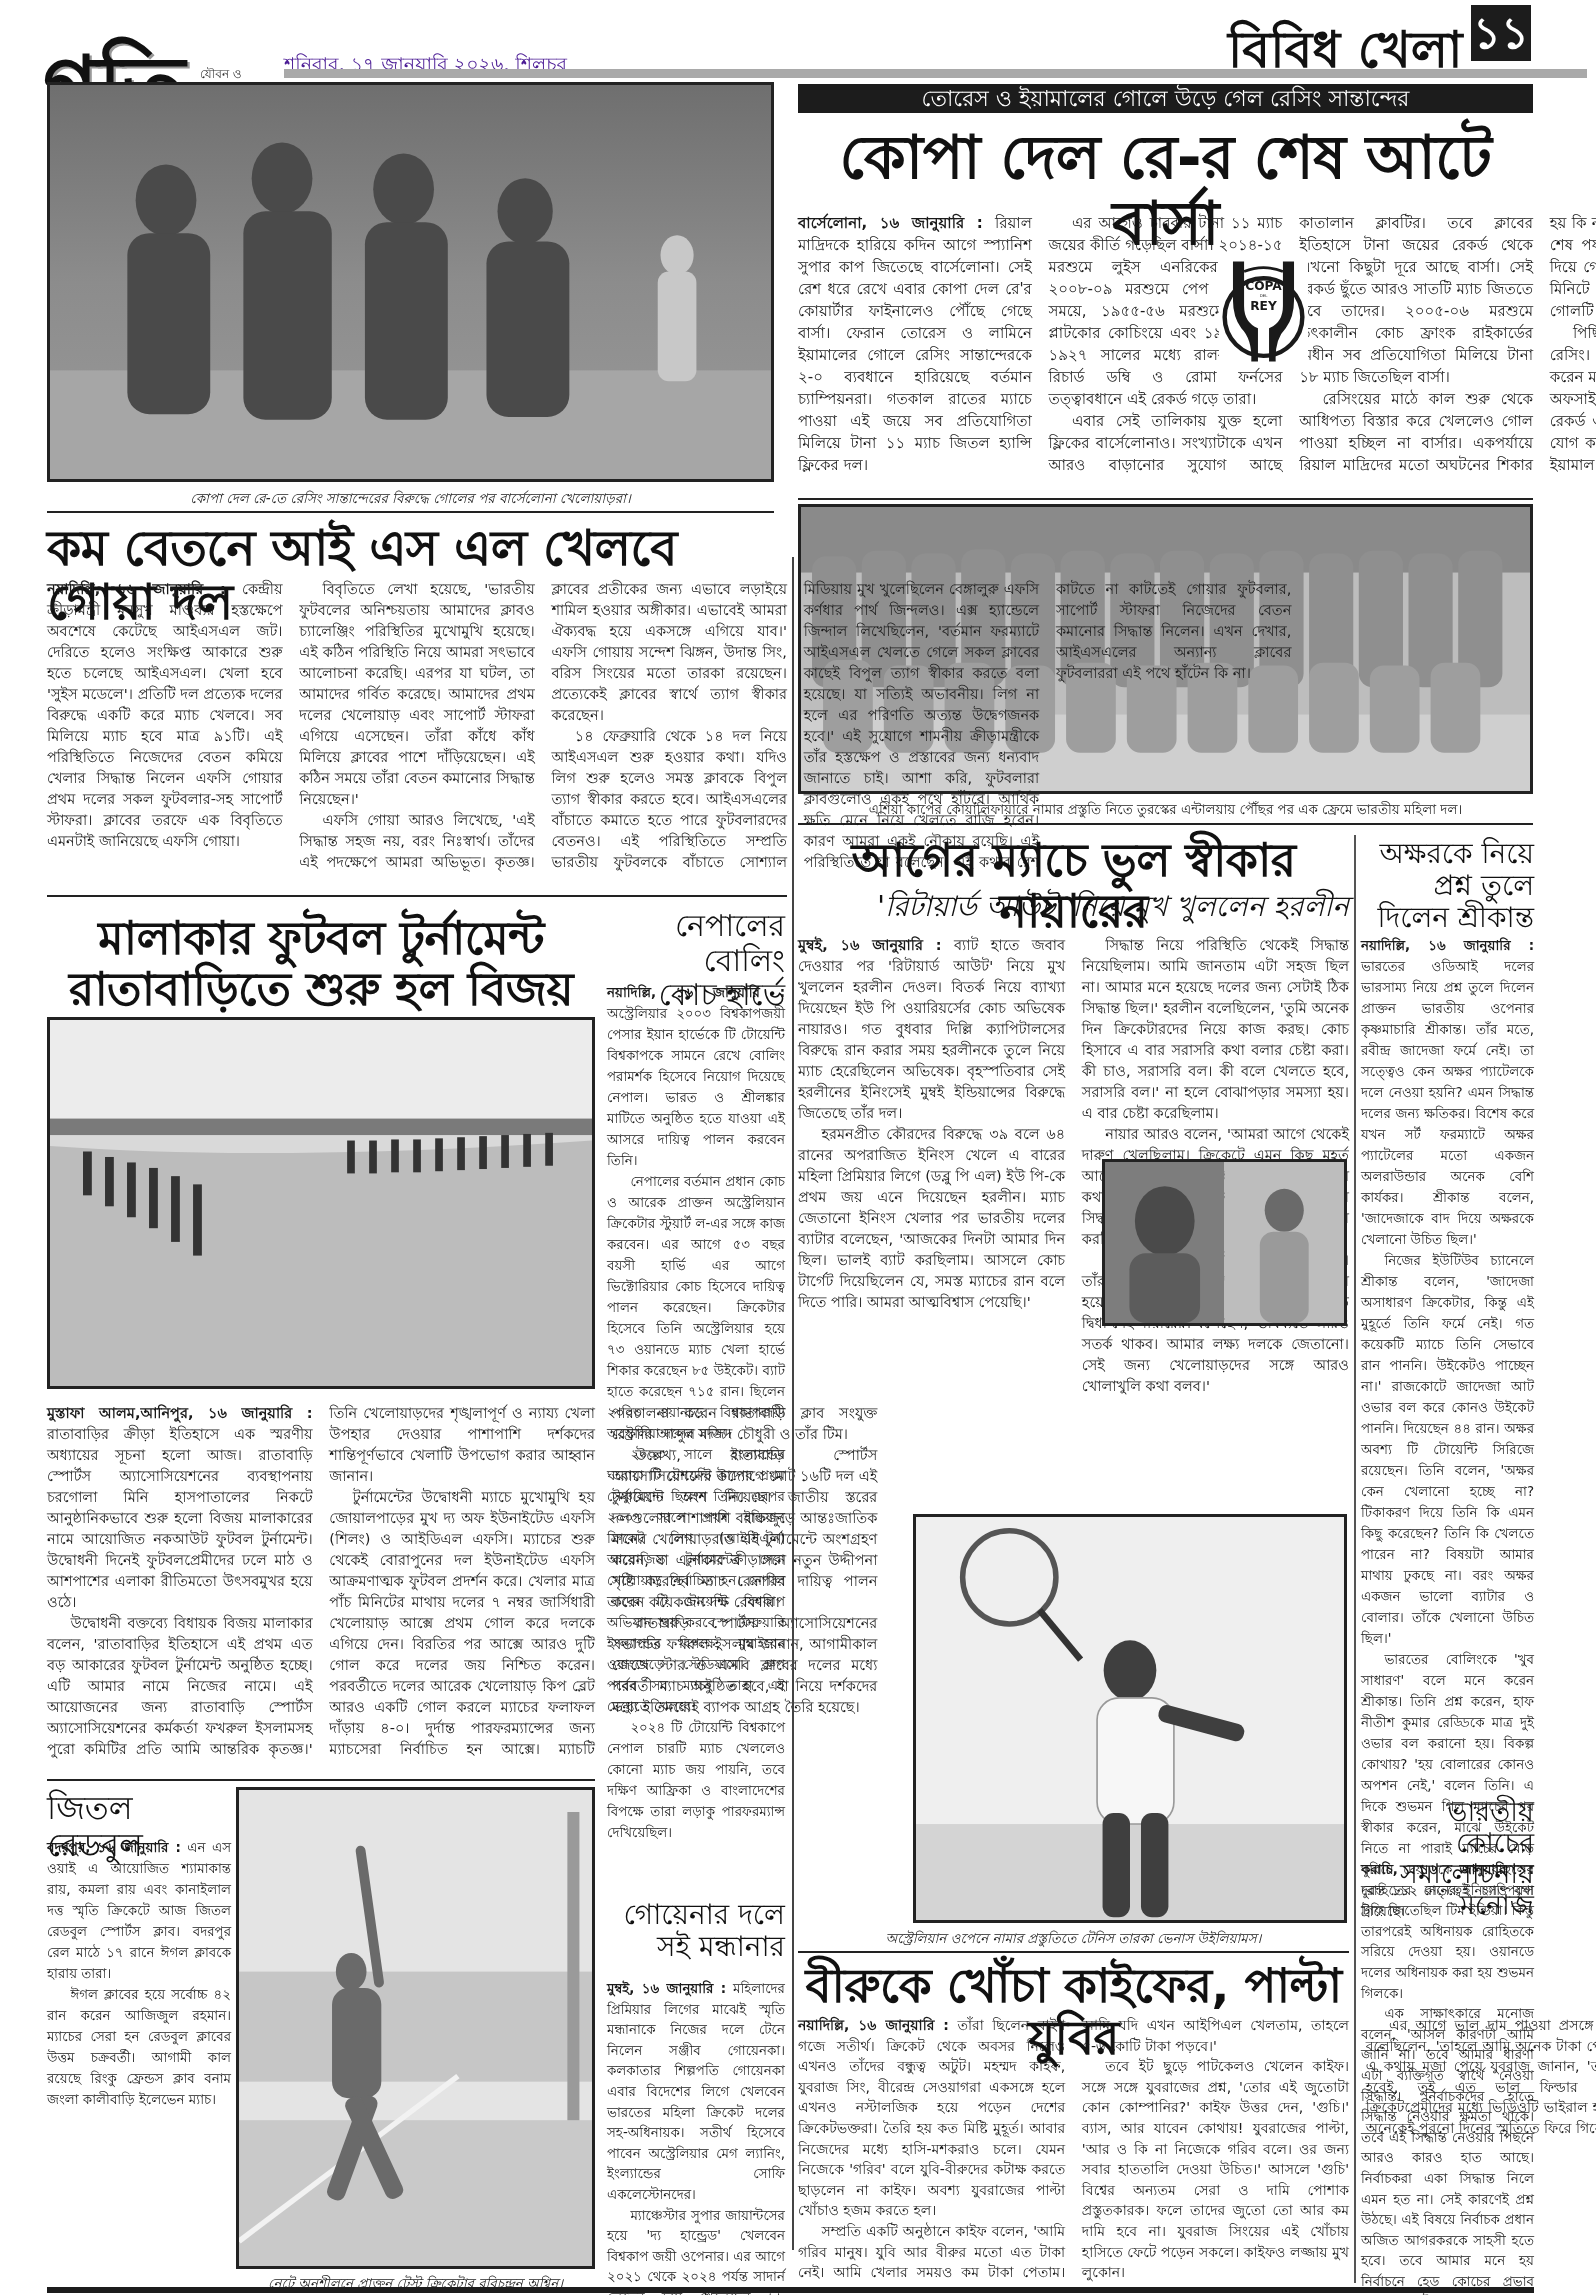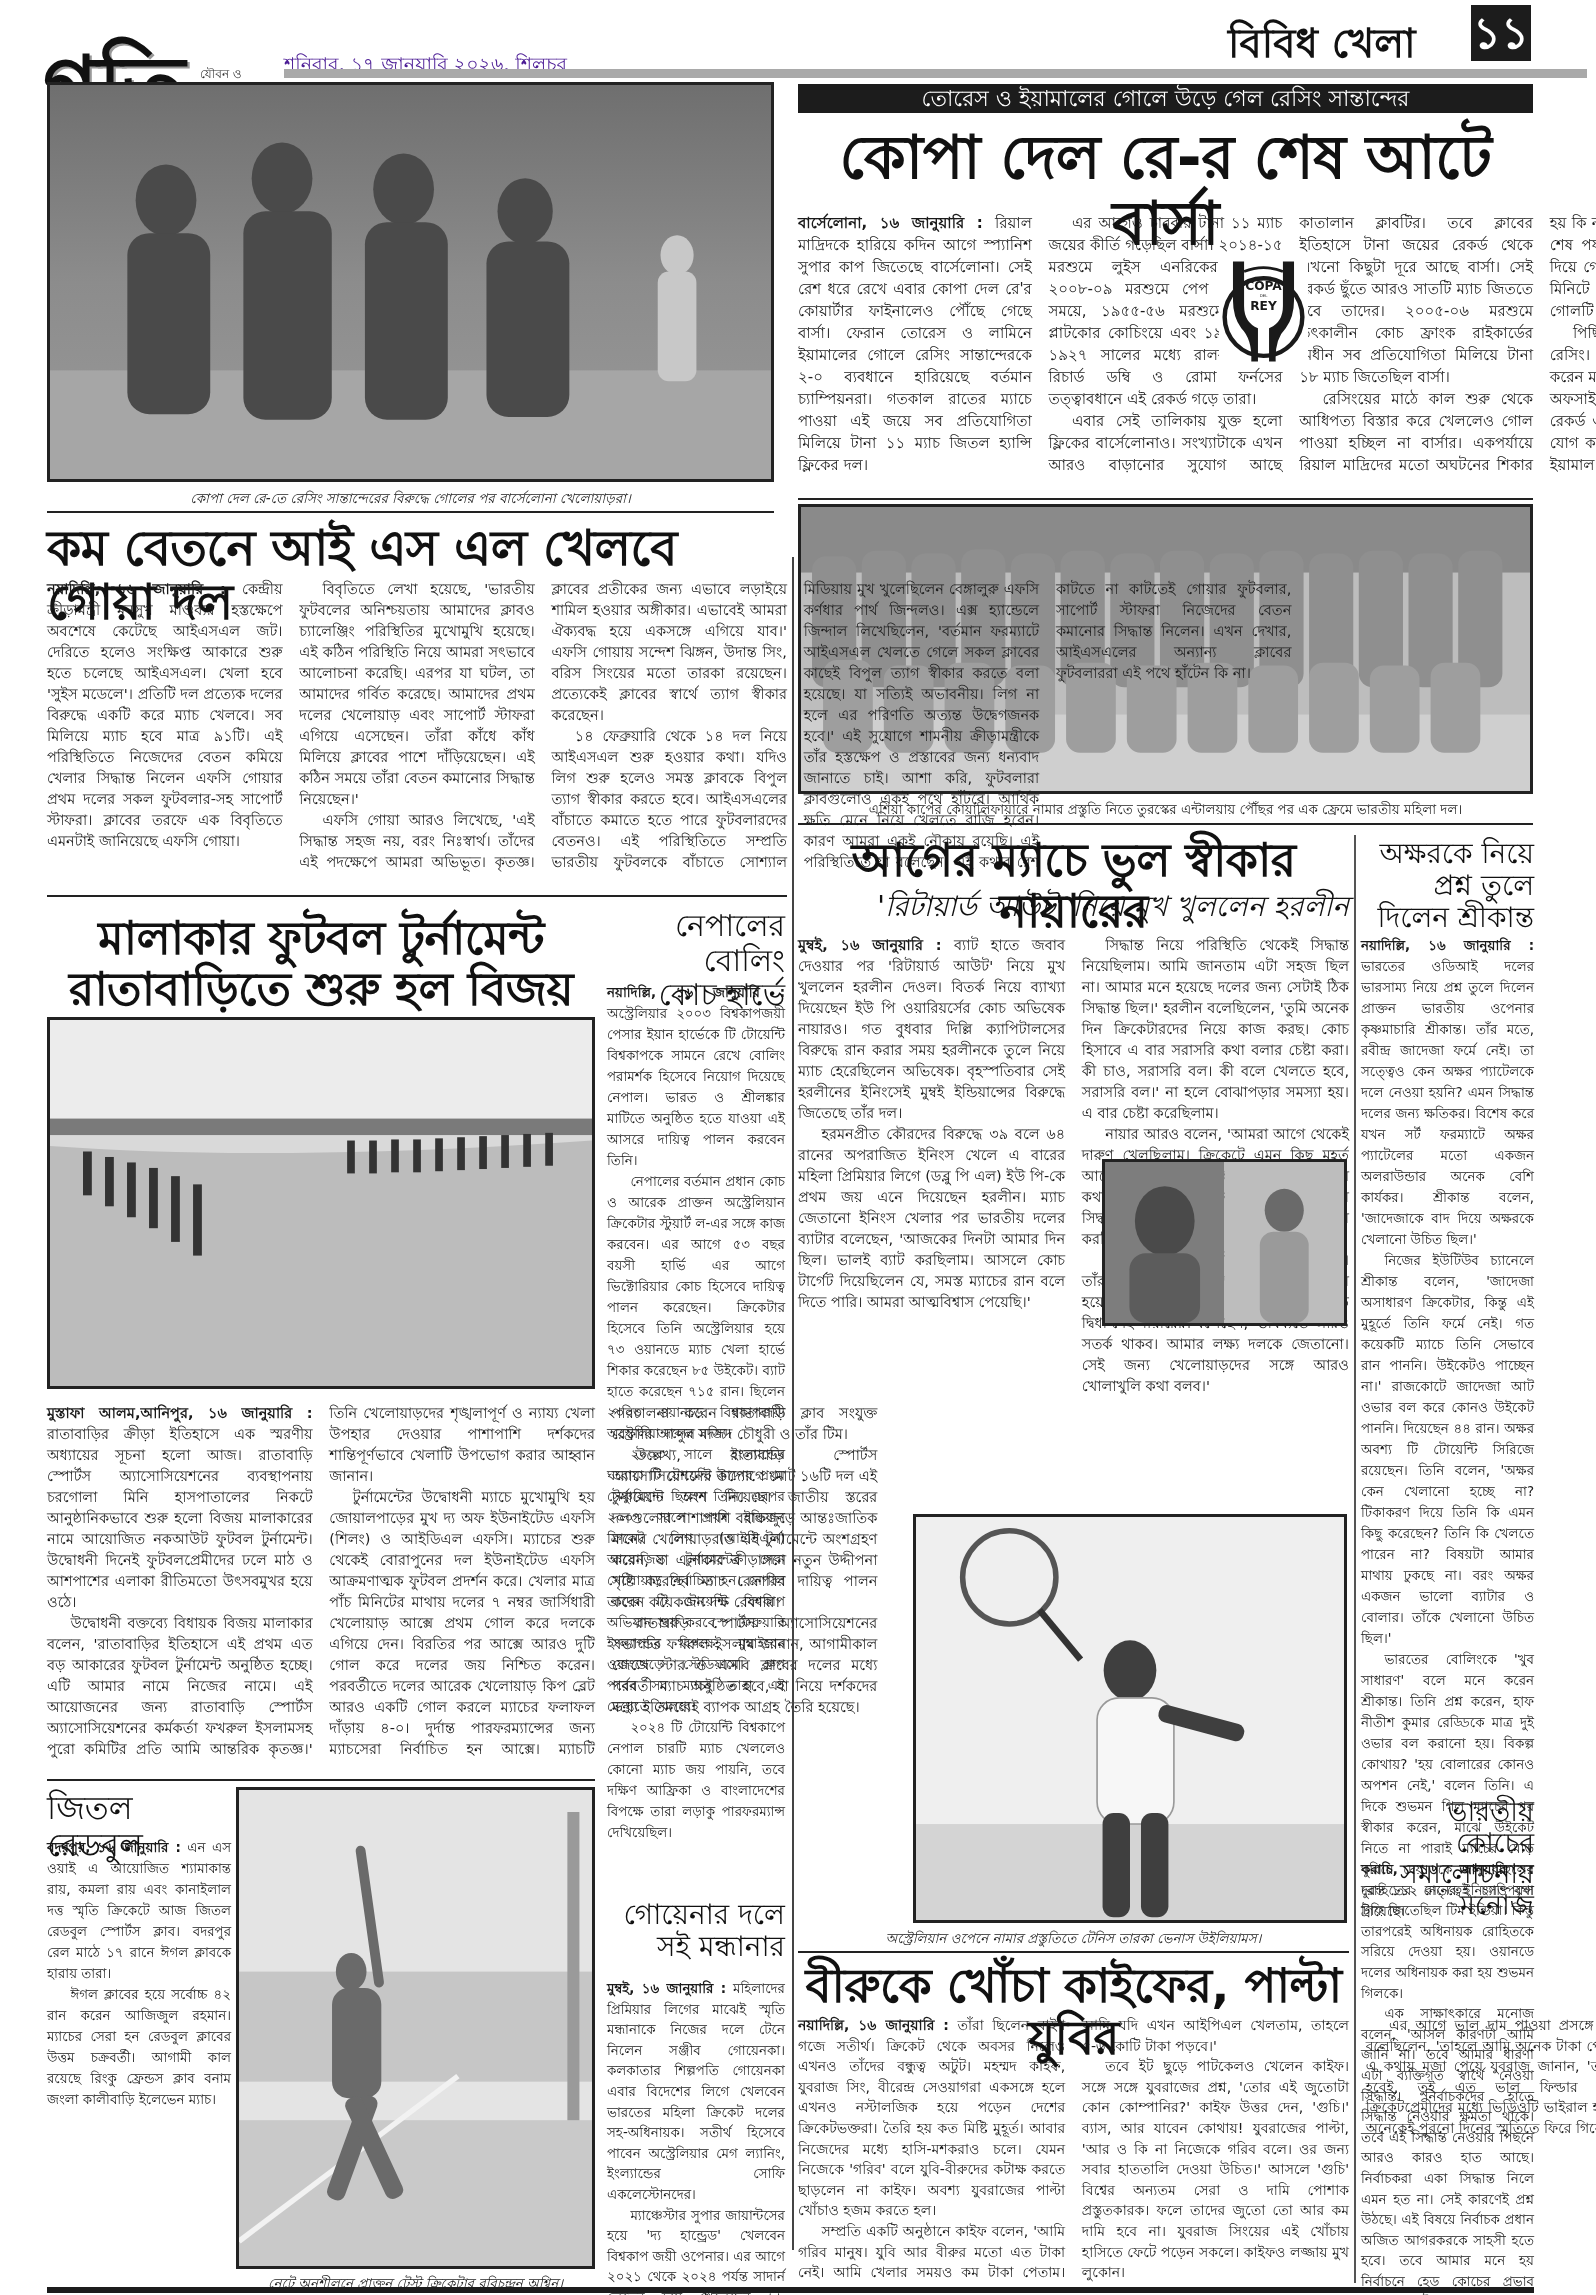--- a/index.html
+++ b/index.html
@@ -19,21 +19,21 @@
 
   
   #logo { left: 43px; top: 22px; font-size: 84px; font-weight: bold; font-family: "DejaVu Serif", serif; color: #111; text-shadow: 2.2px 2.2px 0 #999; }
   #tagline-box { left: 200px; top: 25px; width: 78px; }
   #tagline { font-size: 12px; color: #333; margin-top: 40px; }
   #tagline .hl { color: #c1121f; font-weight: bold; }
   #dainik { margin-top: 12px; background: #d7191f; color: #ffffff; font-size: 30px; font-weight: bold; text-align: center; padding: 2.2px 0 3.3px; font-family: "DejaVu Serif", serif; }
   #contact { font-size: 5px; color: #444; margin-top: 2.2px; line-height: 6.7px; }
   #dateline-top { left: 284px; top: 50px; font-size: 19px; color: #4c1d95; font-family: "DejaVu Sans", sans-serif; }
   #top-bar { left: 284px; top: 69px; width: 1303px; height: 9px; background: #a9a9a9; }
-  #section-title { left: 1228px; top: 12.2px; font-size: 40px; font-weight: bold; font-family: "DejaVu Serif", serif; }
+  #section-title { left: 1228px; top: 12.2px; font-size: 50px; font-weight: bold; font-family: "DejaVu Serif", serif; }
   #page-no { left: 1471px; top: 4.5px; width: 60px; height: 56px; background: #1c1c1c; color: #fff; font-size: 43px; font-weight: bold; text-align: center; line-height: 56px; font-family: "DejaVu Serif", serif; }
 
   .photo-fill { width: 100%; height: 100%; }
 </style>
 </head>
 <body>
 
 <div class="abs serif" id="logo">গতি</div>
 <div class="abs" id="tagline-box">
   <div id="tagline">

